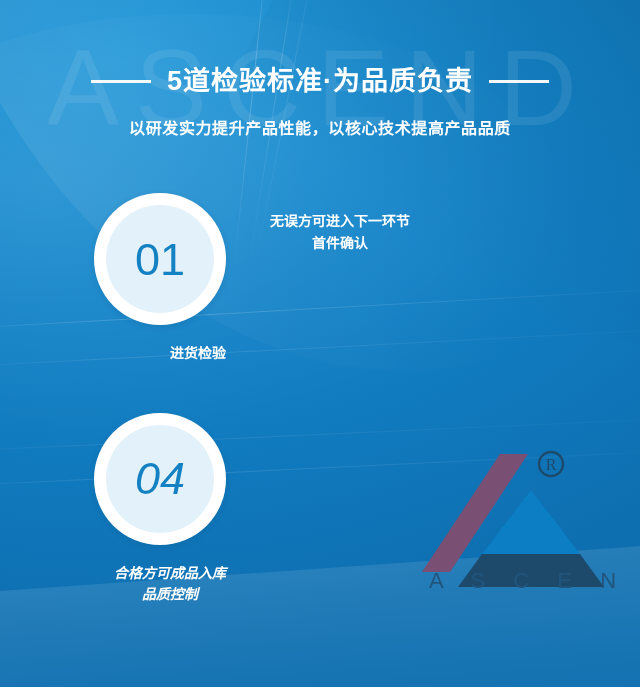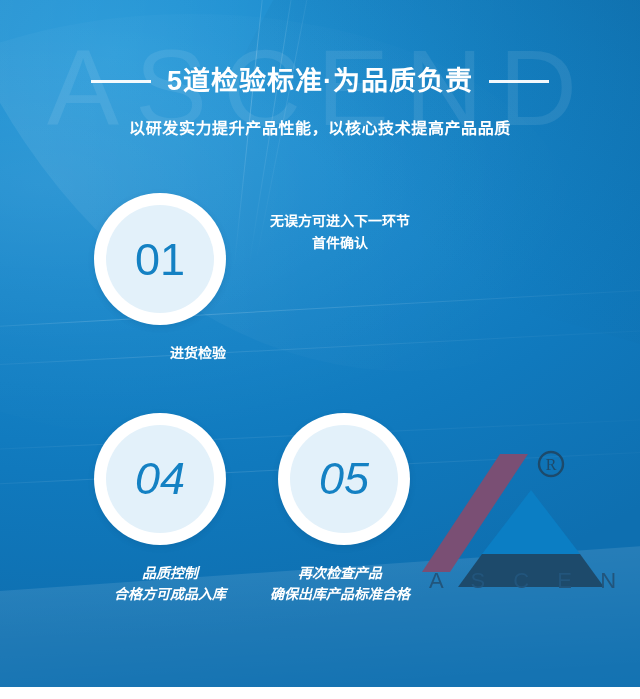--- a/index.html
+++ b/index.html
@@ -281,36 +281,25 @@
 
     <div class="row row2">
 
       <div class="step">
         <div class="badge">
           <div class="badge-inner">
             <span class="badge-num">04</span>
           </div>
         </div>
         <div class="step-text">
+          <div>合格方可成品入库</div>
           <div>品质控制</div>
-          <div>合格方可成品入库</div>
         </div>
       </div>
 
-      <div class="step">
-        <div class="badge">
-          <div class="badge-inner">
-            <span class="badge-num">05</span>
-          </div>
-        </div>
-        <div class="step-text">
-          <div>再次检查产品</div>
-          <div>确保出库产品标准合格</div>
-        </div>
-      </div>
 
     </div>
 
   </div>
 
   <div class="logo">
     <svg viewBox="0 0 205 162" xmlns="http://www.w3.org/2000/svg" aria-hidden="true">
 
       <polygon points="82,12 110,12 32,130 4,130" fill="#7a4f74"></polygon>
 

